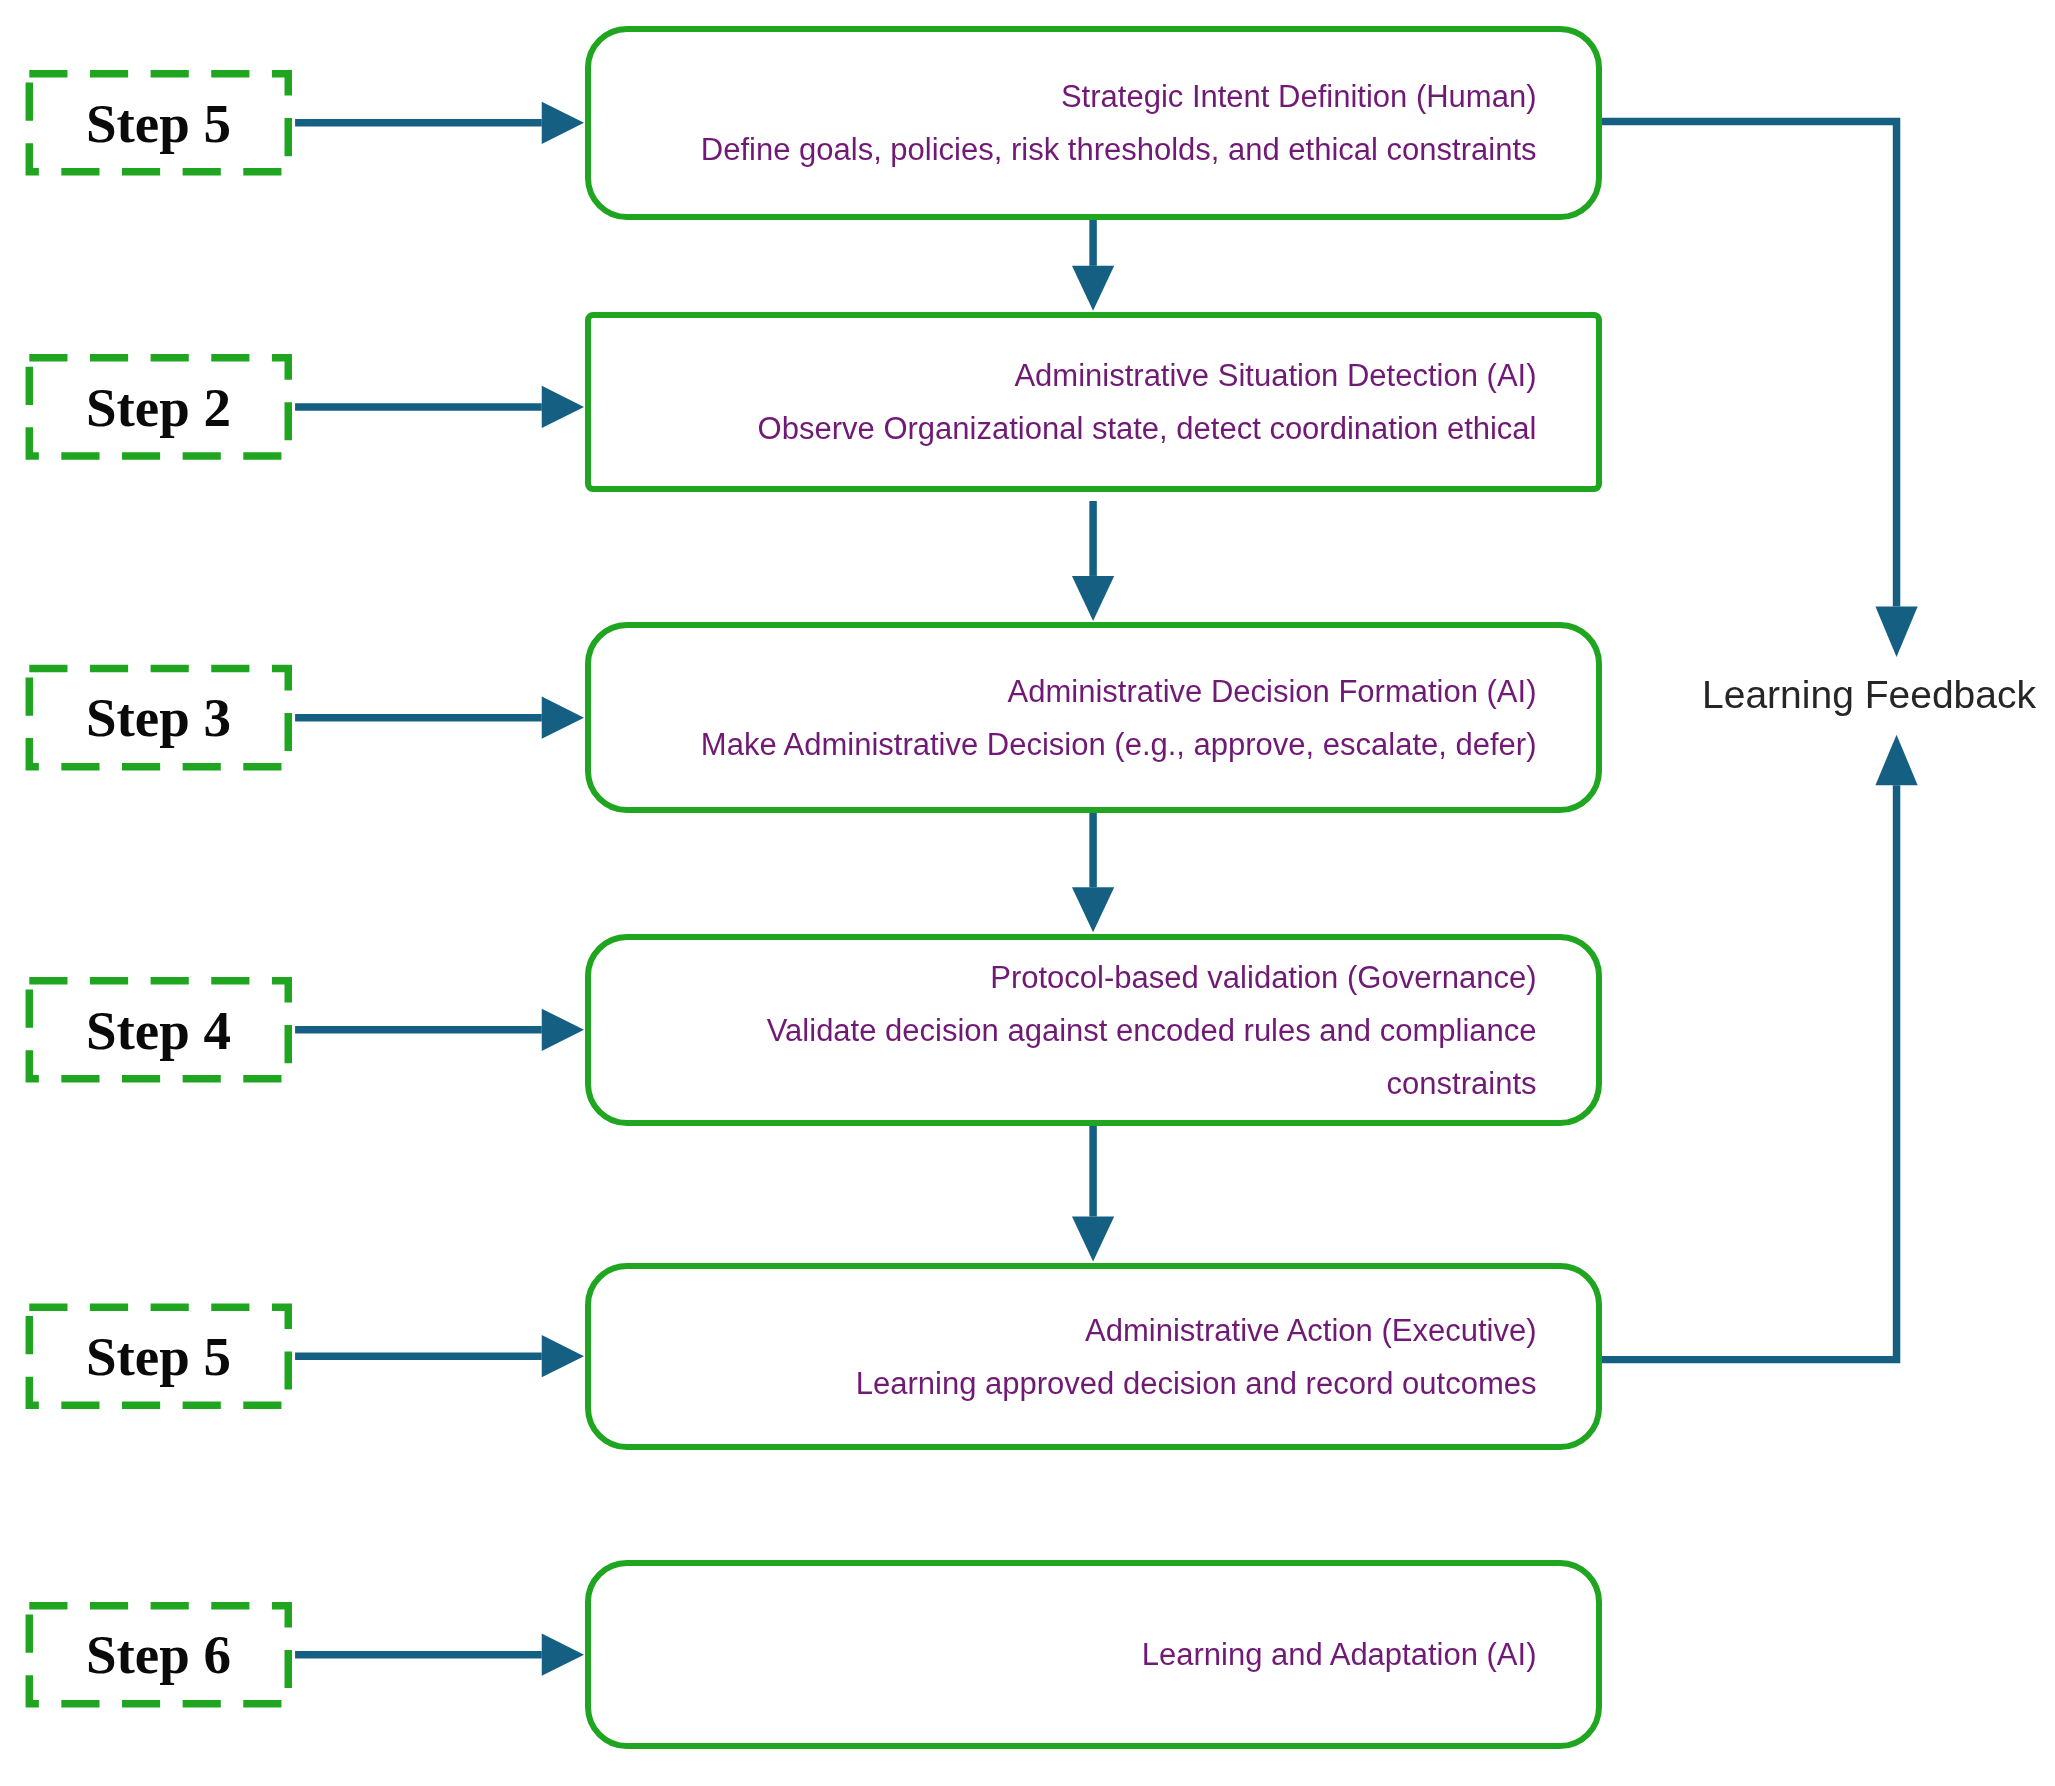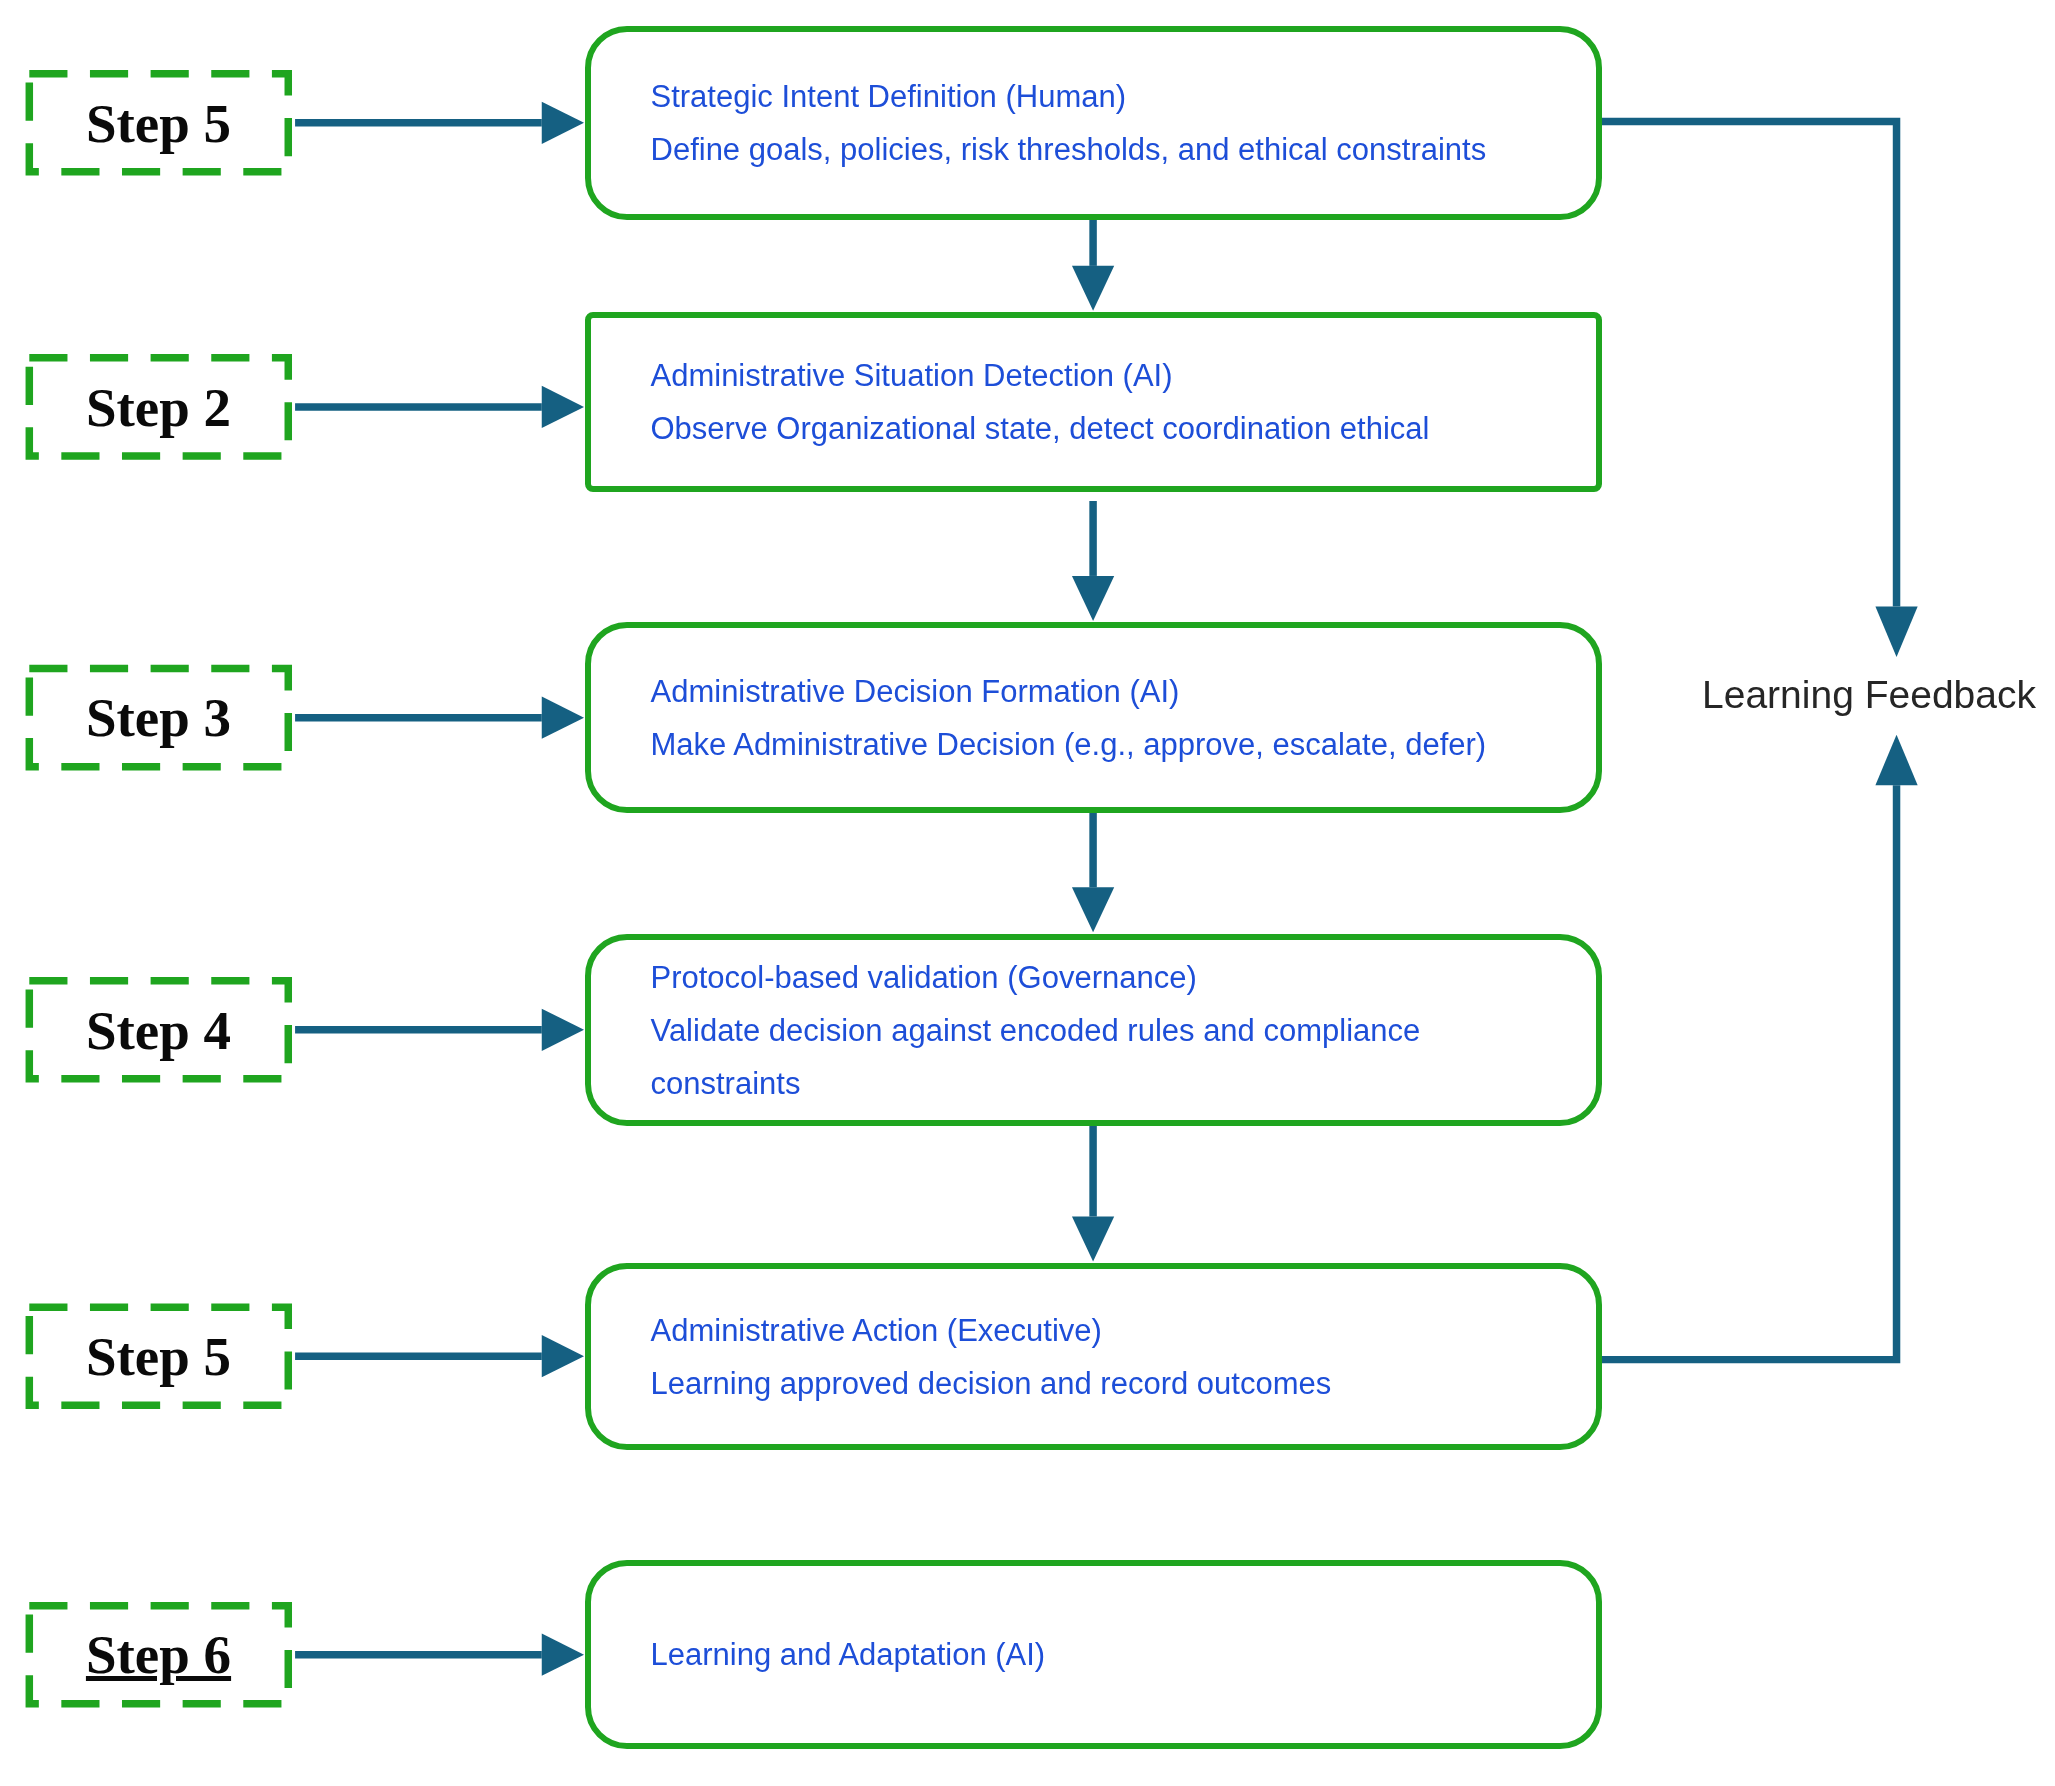--- a/index.html
+++ b/index.html
@@ -24,24 +24,24 @@
     box-sizing:border-box;
     border:6.8px solid #1FA51F;
     border-radius:42px;
     background:#ffffff;
     display:flex;
     align-items:center;
     justify-content:center;
   }
   .node .txt{
     width:886px;
-    text-align:left;
+    text-align:right;
     font-size:31px;
     line-height:53px;
-    color:#1d4ed8;
+    color:#701a75;
   }
   .node .txt p{margin:0;}
   
   .step{
     position:absolute;
     left:29px;
     width:259px;
     height:98px;
     display:flex;
     align-items:center;
@@ -139,21 +139,21 @@
     </div>
   <div class="step" style="top:668px;align-items:center;">
       <span>Step 3</span>
     </div>
   <div class="step" style="top:981px;">
       <span>Step 4</span>
     </div>
   <div class="step" style="top:1307px;">
       <span>Step 5</span>
     </div>
-  <div class="step" style="top:1605px;text-decoration:underline;">
+  <div class="step" style="top:1605px;">
       <span>Step 6</span>
     </div>
 
   <div class="node" style="top:26px;height:194px;">
     <div class="txt">
       <p>Strategic Intent Definition (Human)</p>
       <p>Define goals, policies, risk thresholds, and ethical constraints</p>
     </div>
   </div>
 

